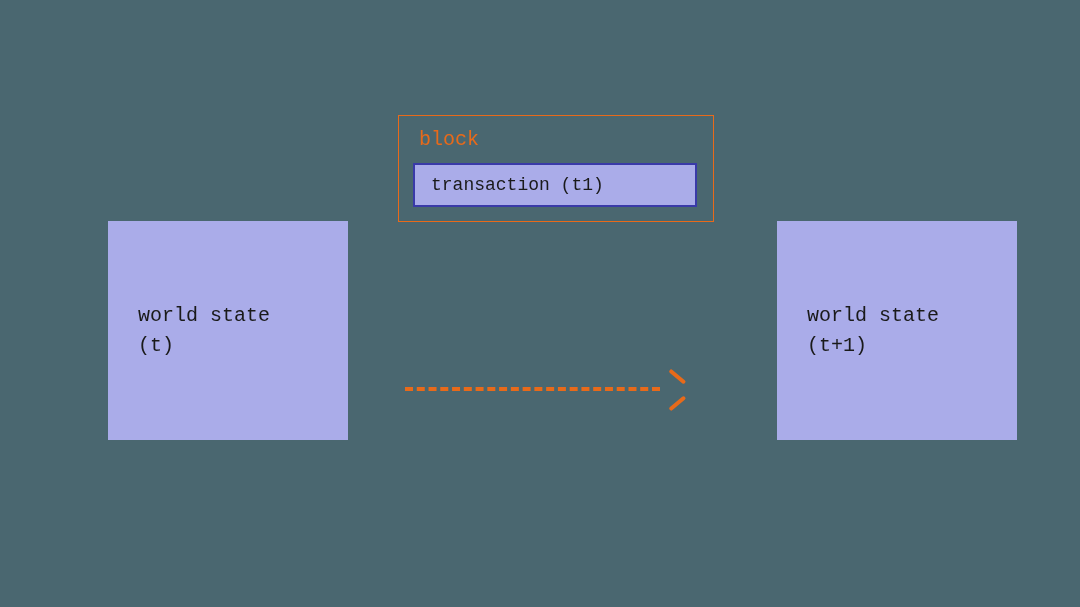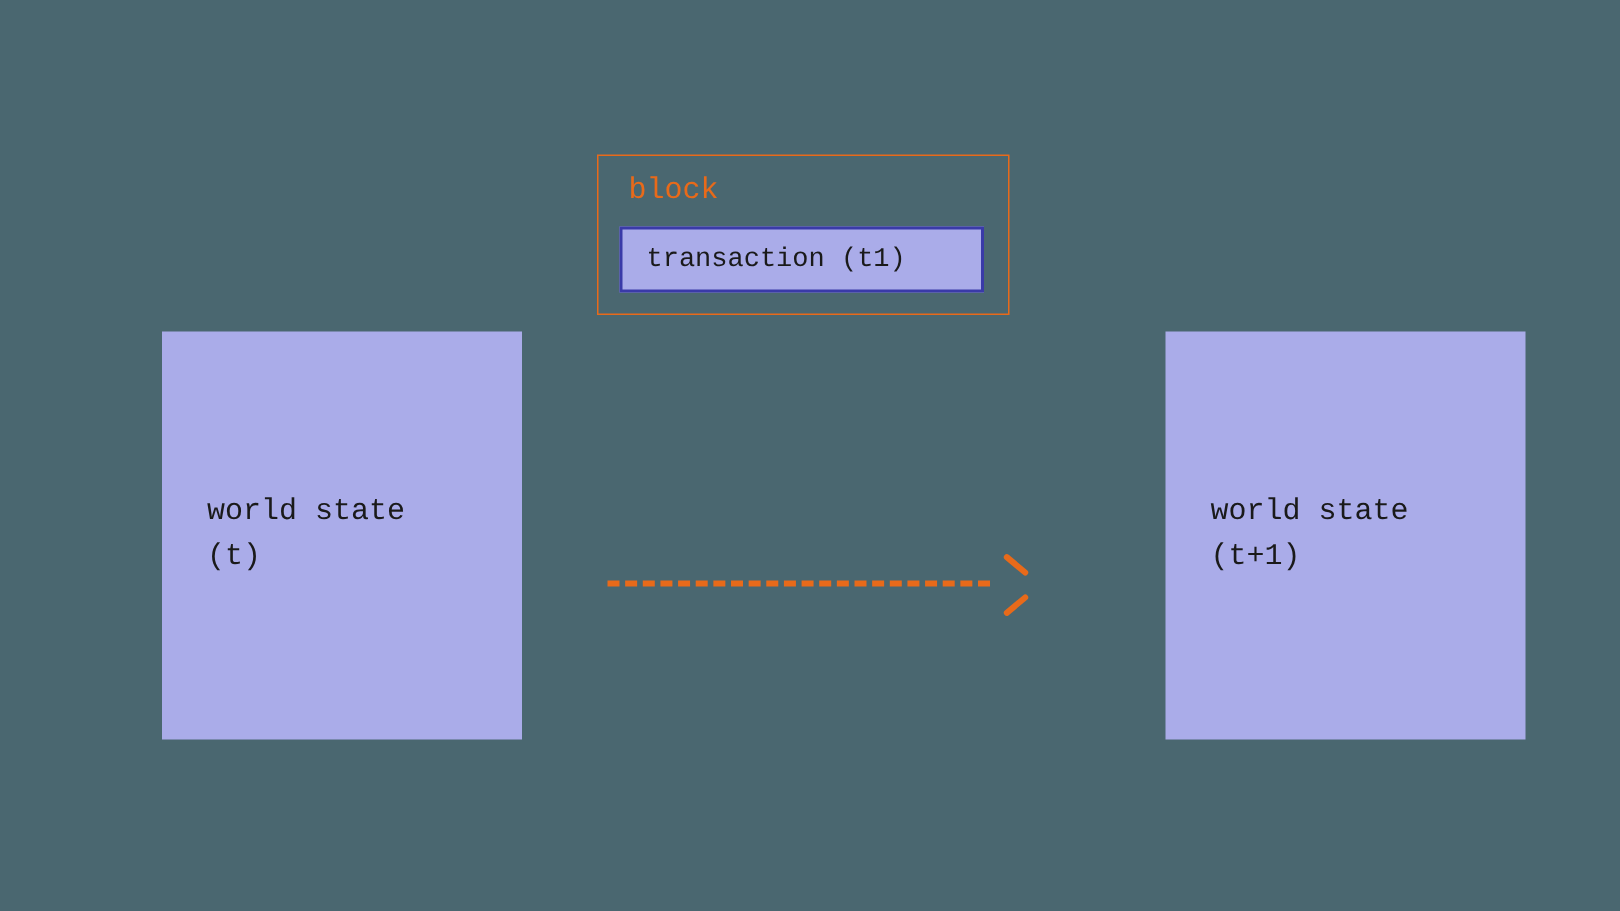--- a/index.html
+++ b/index.html
@@ -11,21 +11,21 @@
       width: 1080px;
       height: 607px;
       background: #4a6770;
       font-family: 'Courier New', Courier, monospace;
       position: relative;
     }
     .state-box {
       position: absolute;
       background: #aaace9;
       width: 240px;
-      height: 272px;
+      height: 219px;
       display: flex;
       align-items: center;
       padding-left: 30px;
     }
     .state-left {
       left: 108px;
       top: 221px;
     }
     .state-right {
       left: 733px;
@@ -34,22 +34,22 @@
     }
     .state-label {
       font-size: 20px;
       color: #1a1a1a;
       line-height: 1.5;
       white-space: pre;
     }
     .block-container {
       position: absolute;
       left: 398px;
-      top: 103px;
-      width: 275px;
+      top: 115px;
+      width: 316px;
       border: 1.5px solid #e86a1a;
       padding: 12px 16px 14px 14px;
     }
     .block-title {
       color: #e86a1a;
       font-size: 20px;
       margin-bottom: 12px;
       margin-left: 6px;
     }
     .tx-box {

